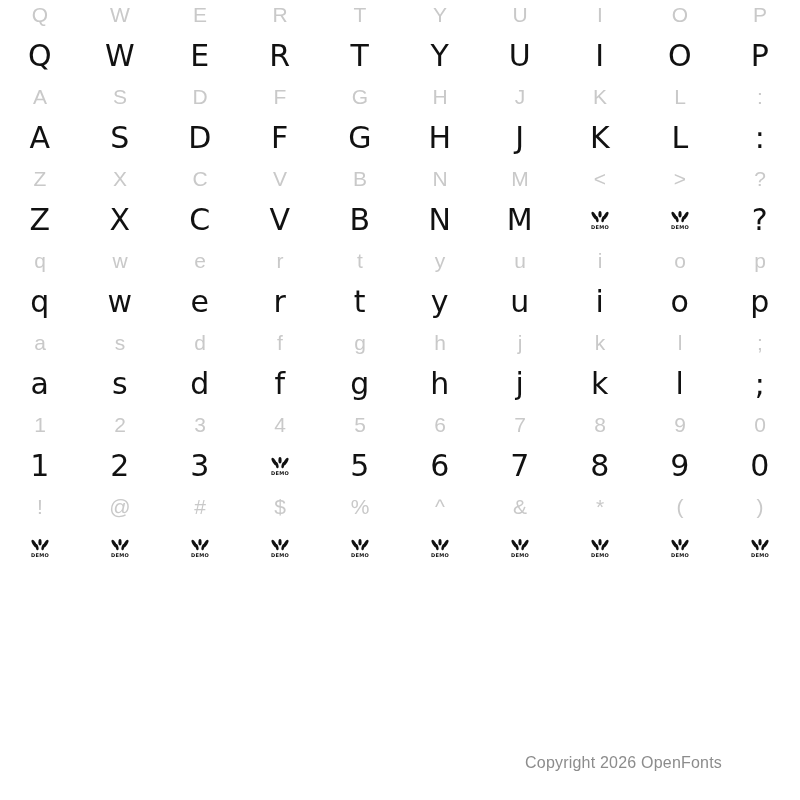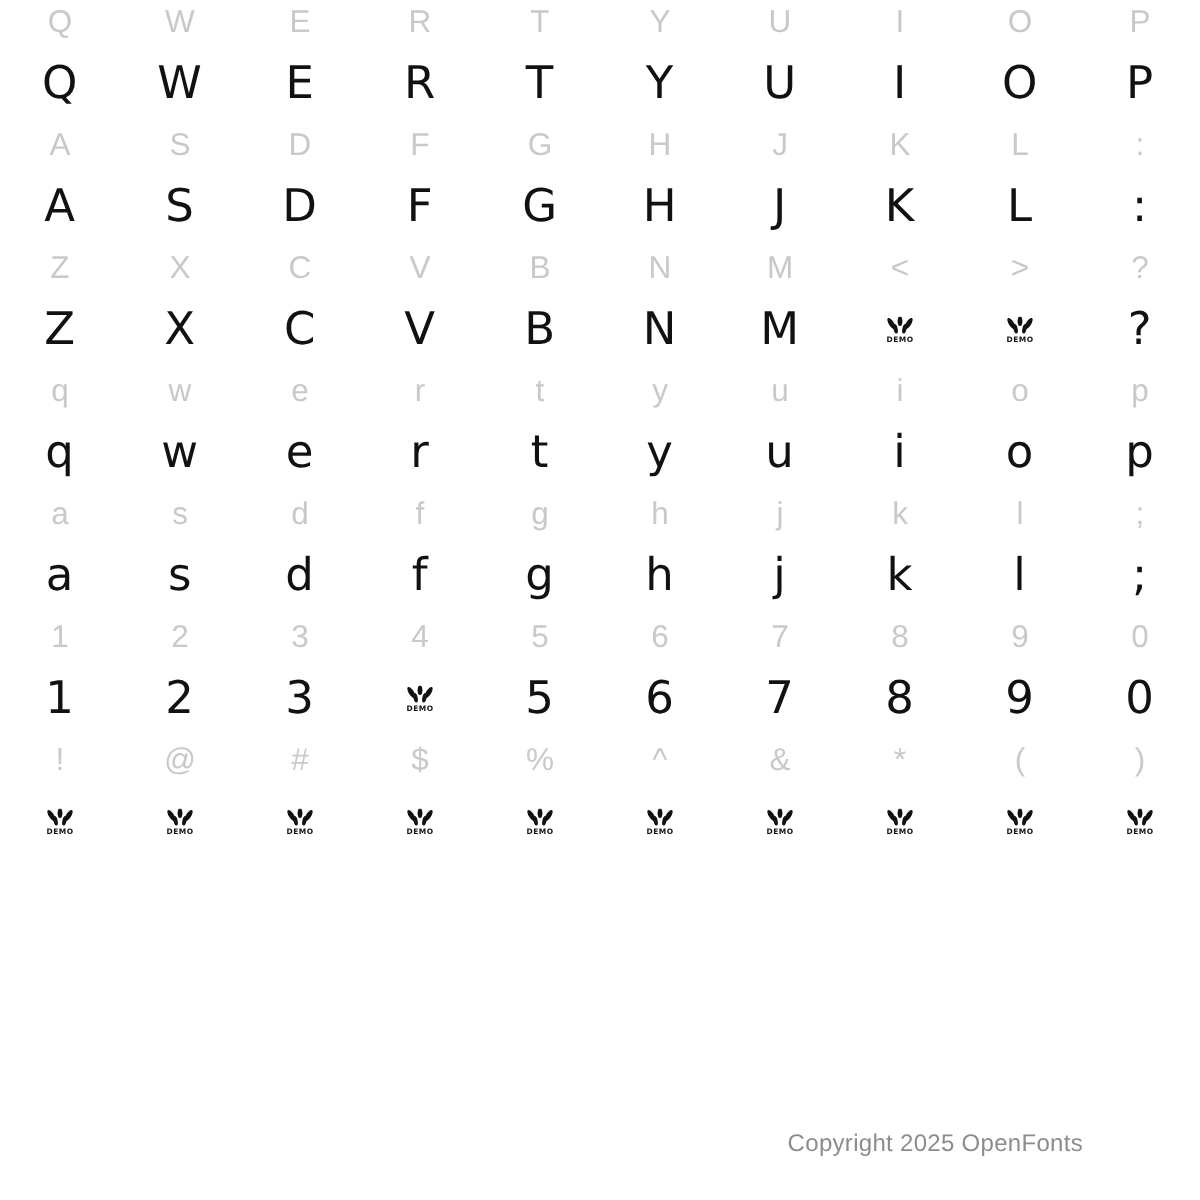--- a/index.html
+++ b/index.html
@@ -561,14 +561,14 @@
                   <ellipse cx="7.0" cy="8.2" rx="1.4" ry="3.2" transform="rotate(-14 7.0 8.2)"></ellipse>
                   <ellipse cx="13.0" cy="8.2" rx="1.4" ry="3.2" transform="rotate(14 13.0 8.2)"></ellipse>
                 </g>
               </svg>
               <div class="demo-word">DEMO</div>
             </div>
           </div>
         </div>
       </div>
     </div>
-  <div class="footer">Copyright 2025 OpenFonts</div>
+  <div class="footer">Copyright 2026 OpenFonts</div>
 </div>
 
 </body></html>

